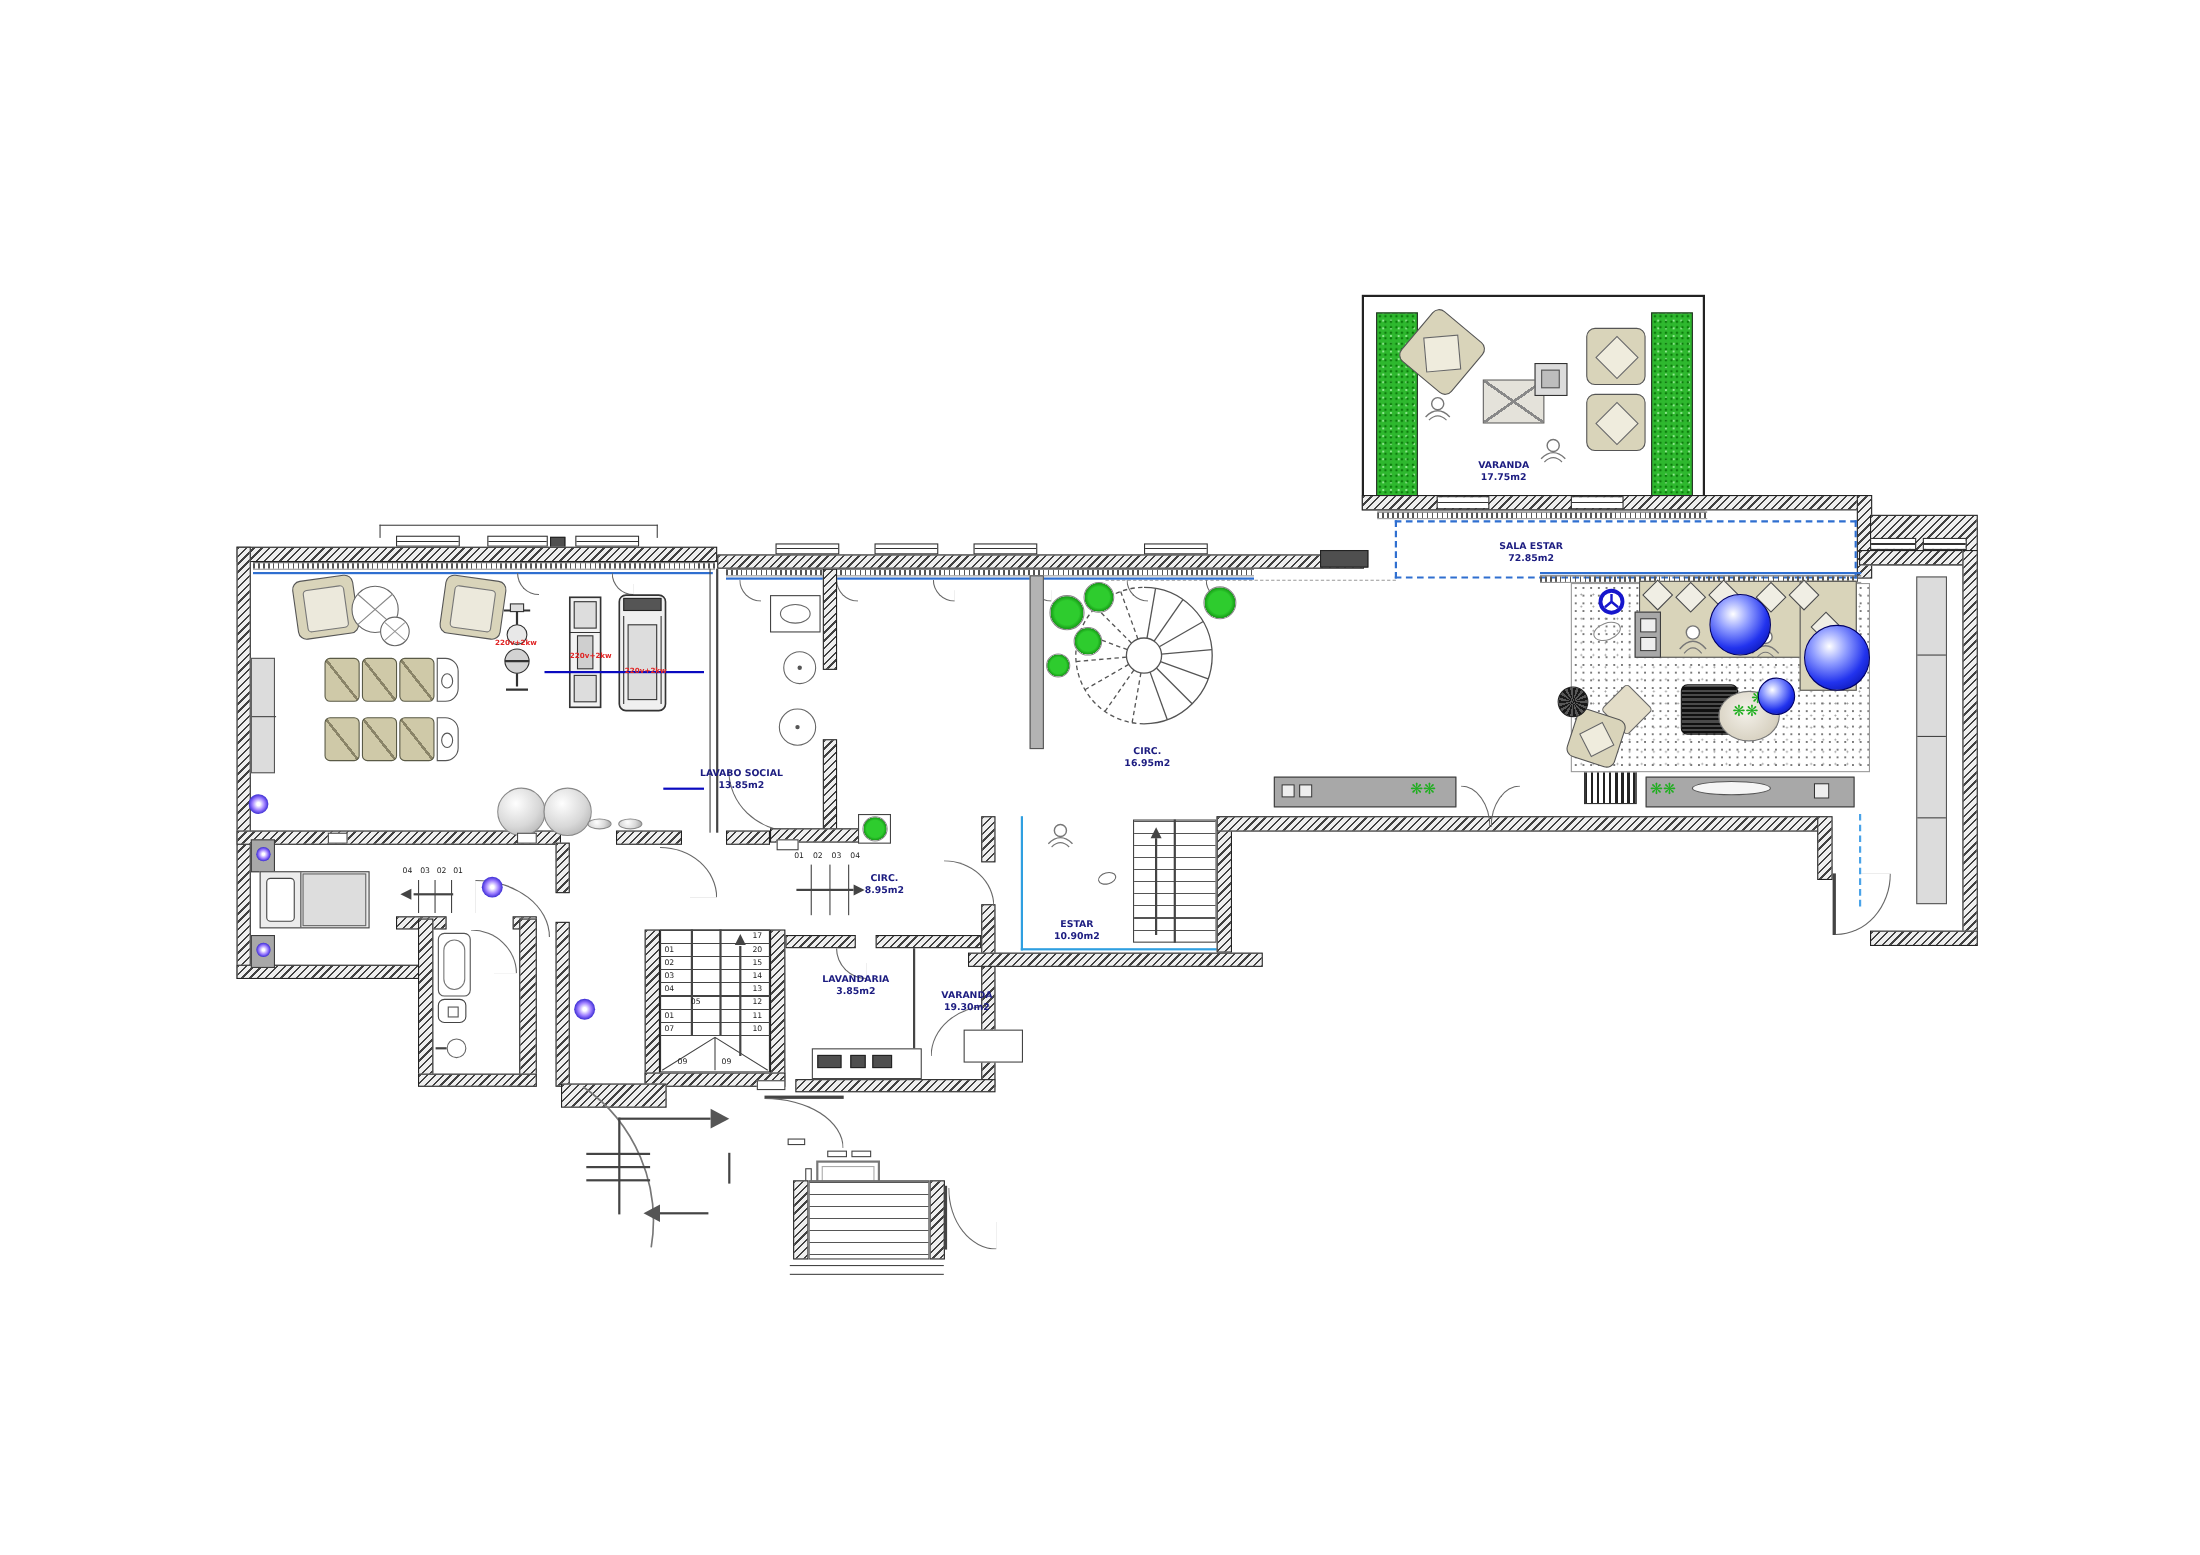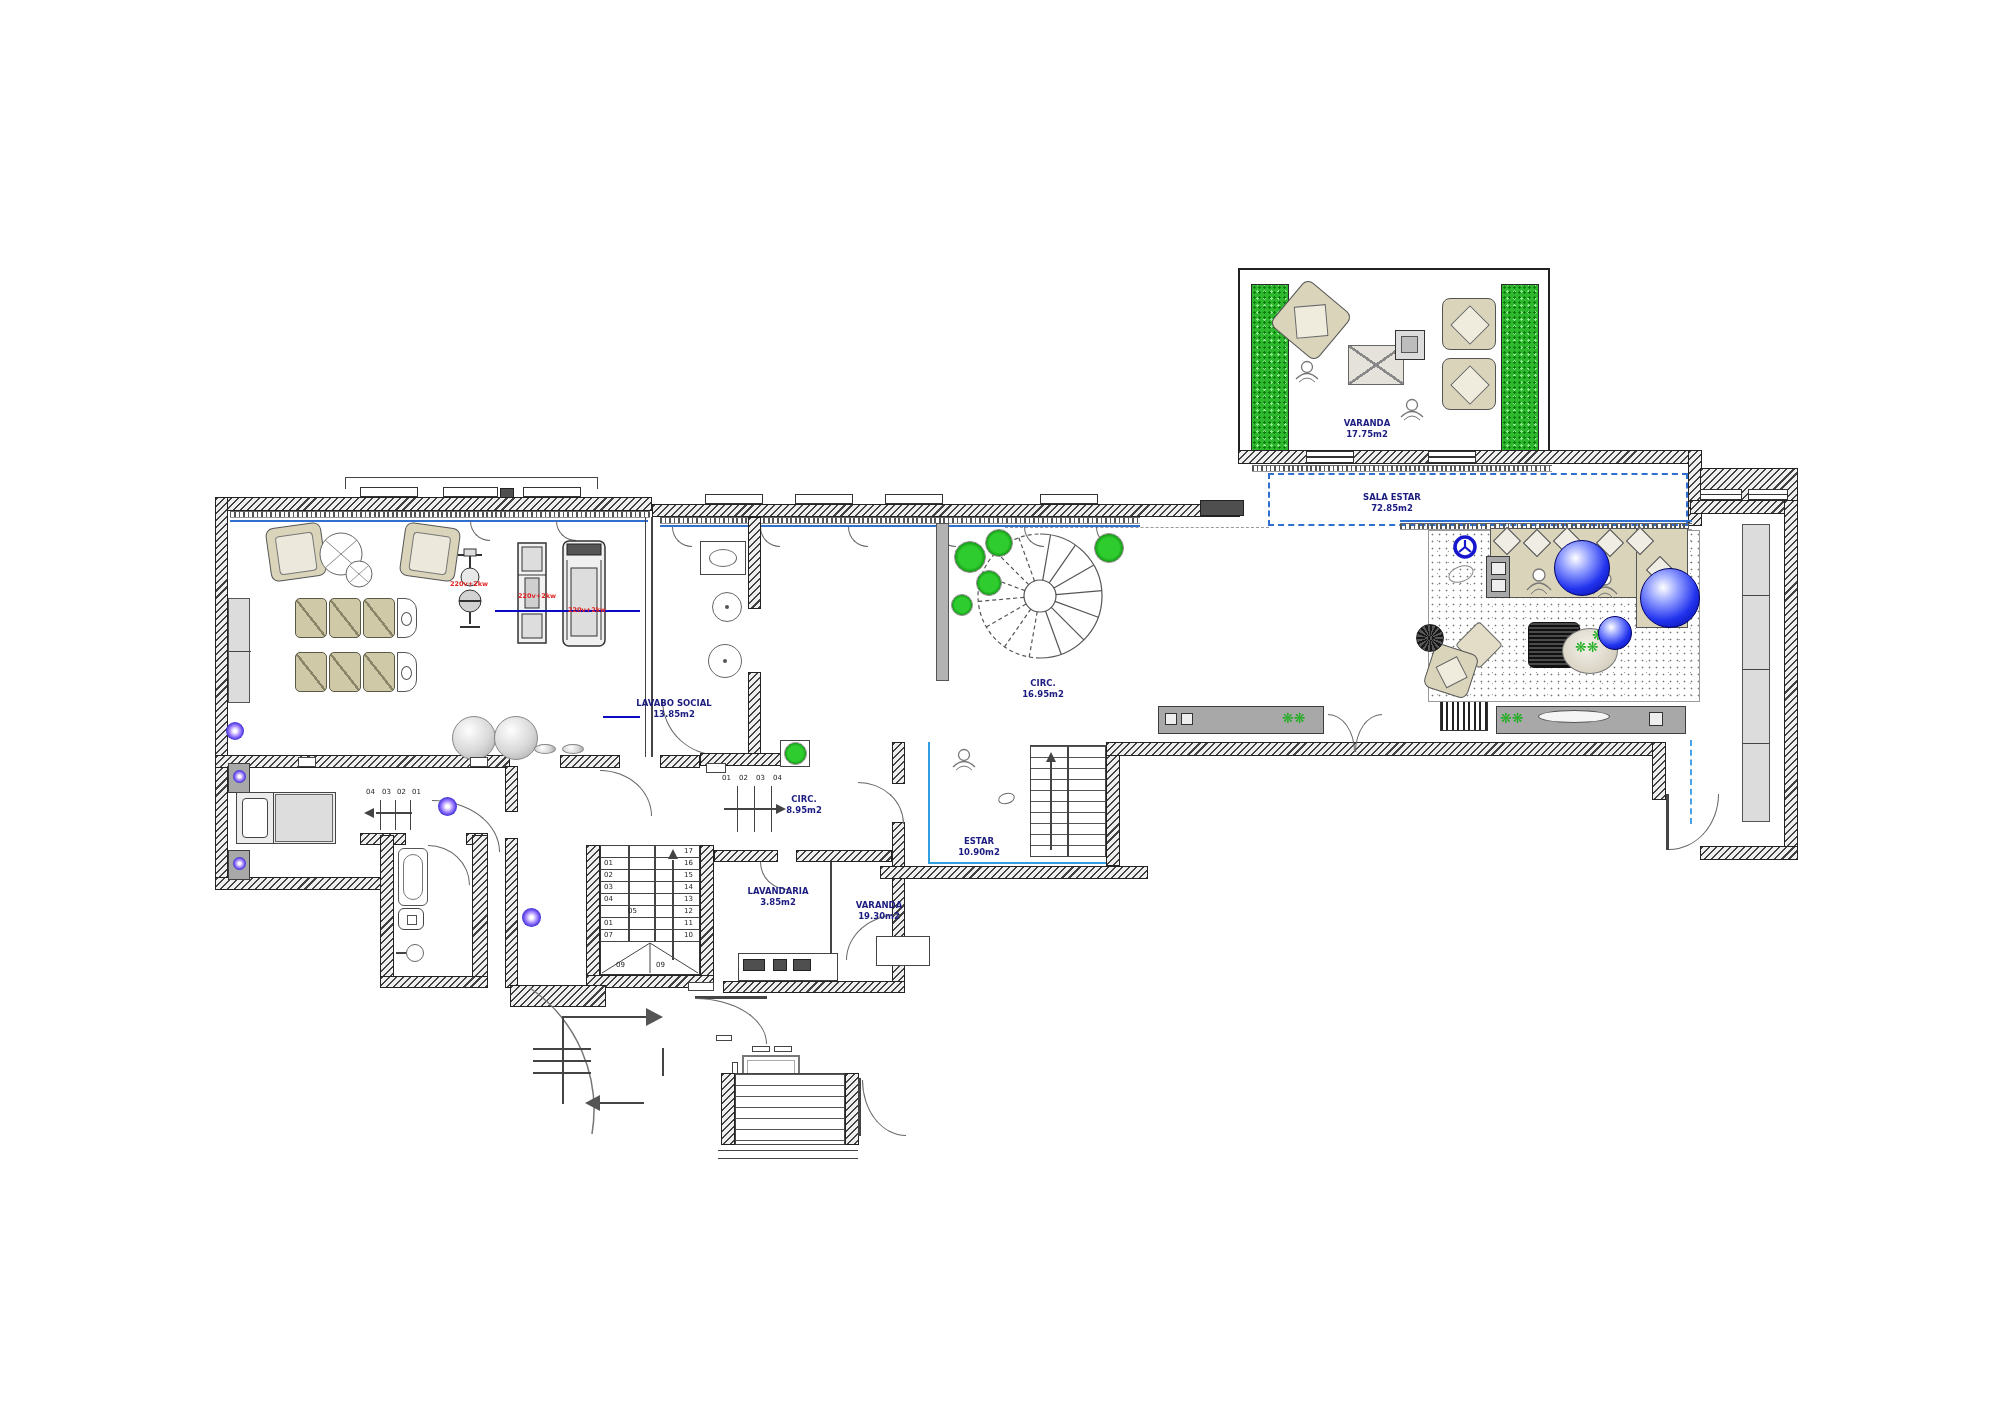--- a/index.html
+++ b/index.html
@@ -344,21 +344,21 @@
   <div class="a vl" style="left:628px;top:845px;width:1.5px;height:96px"></div>
   <div class="a vl" style="left:654px;top:845px;width:1.5px;height:96px"></div>
   <div class="a num" style="left:604px;top:860px">01</div>
   <div class="a num" style="left:604px;top:872px">02</div>
   <div class="a num" style="left:604px;top:884px">03</div>
   <div class="a num" style="left:604px;top:896px">04</div>
   <div class="a num" style="left:628px;top:908px">05</div>
   <div class="a num" style="left:604px;top:920px">01</div>
   <div class="a num" style="left:604px;top:932px">07</div>
   <div class="a num" style="left:684px;top:848px">17</div>
-  <div class="a num" style="left:684px;top:860px">16</div>
+  <div class="a num" style="left:684px;top:860px">20</div>
   <div class="a num" style="left:684px;top:872px">15</div>
   <div class="a num" style="left:684px;top:884px">14</div>
   <div class="a num" style="left:684px;top:896px">13</div>
   <div class="a num" style="left:684px;top:908px">12</div>
   <div class="a num" style="left:684px;top:920px">11</div>
   <div class="a num" style="left:684px;top:932px">10</div>
   <svg class="a" style="left:600px;top:941px" width="100" height="34">
     <path d="M2 32 L50 2 L98 32 M50 2 L50 32" fill="none" stroke="#444" stroke-width="1"></path>
   </svg>
   <div class="a num" style="left:616px;top:962px">09</div>

